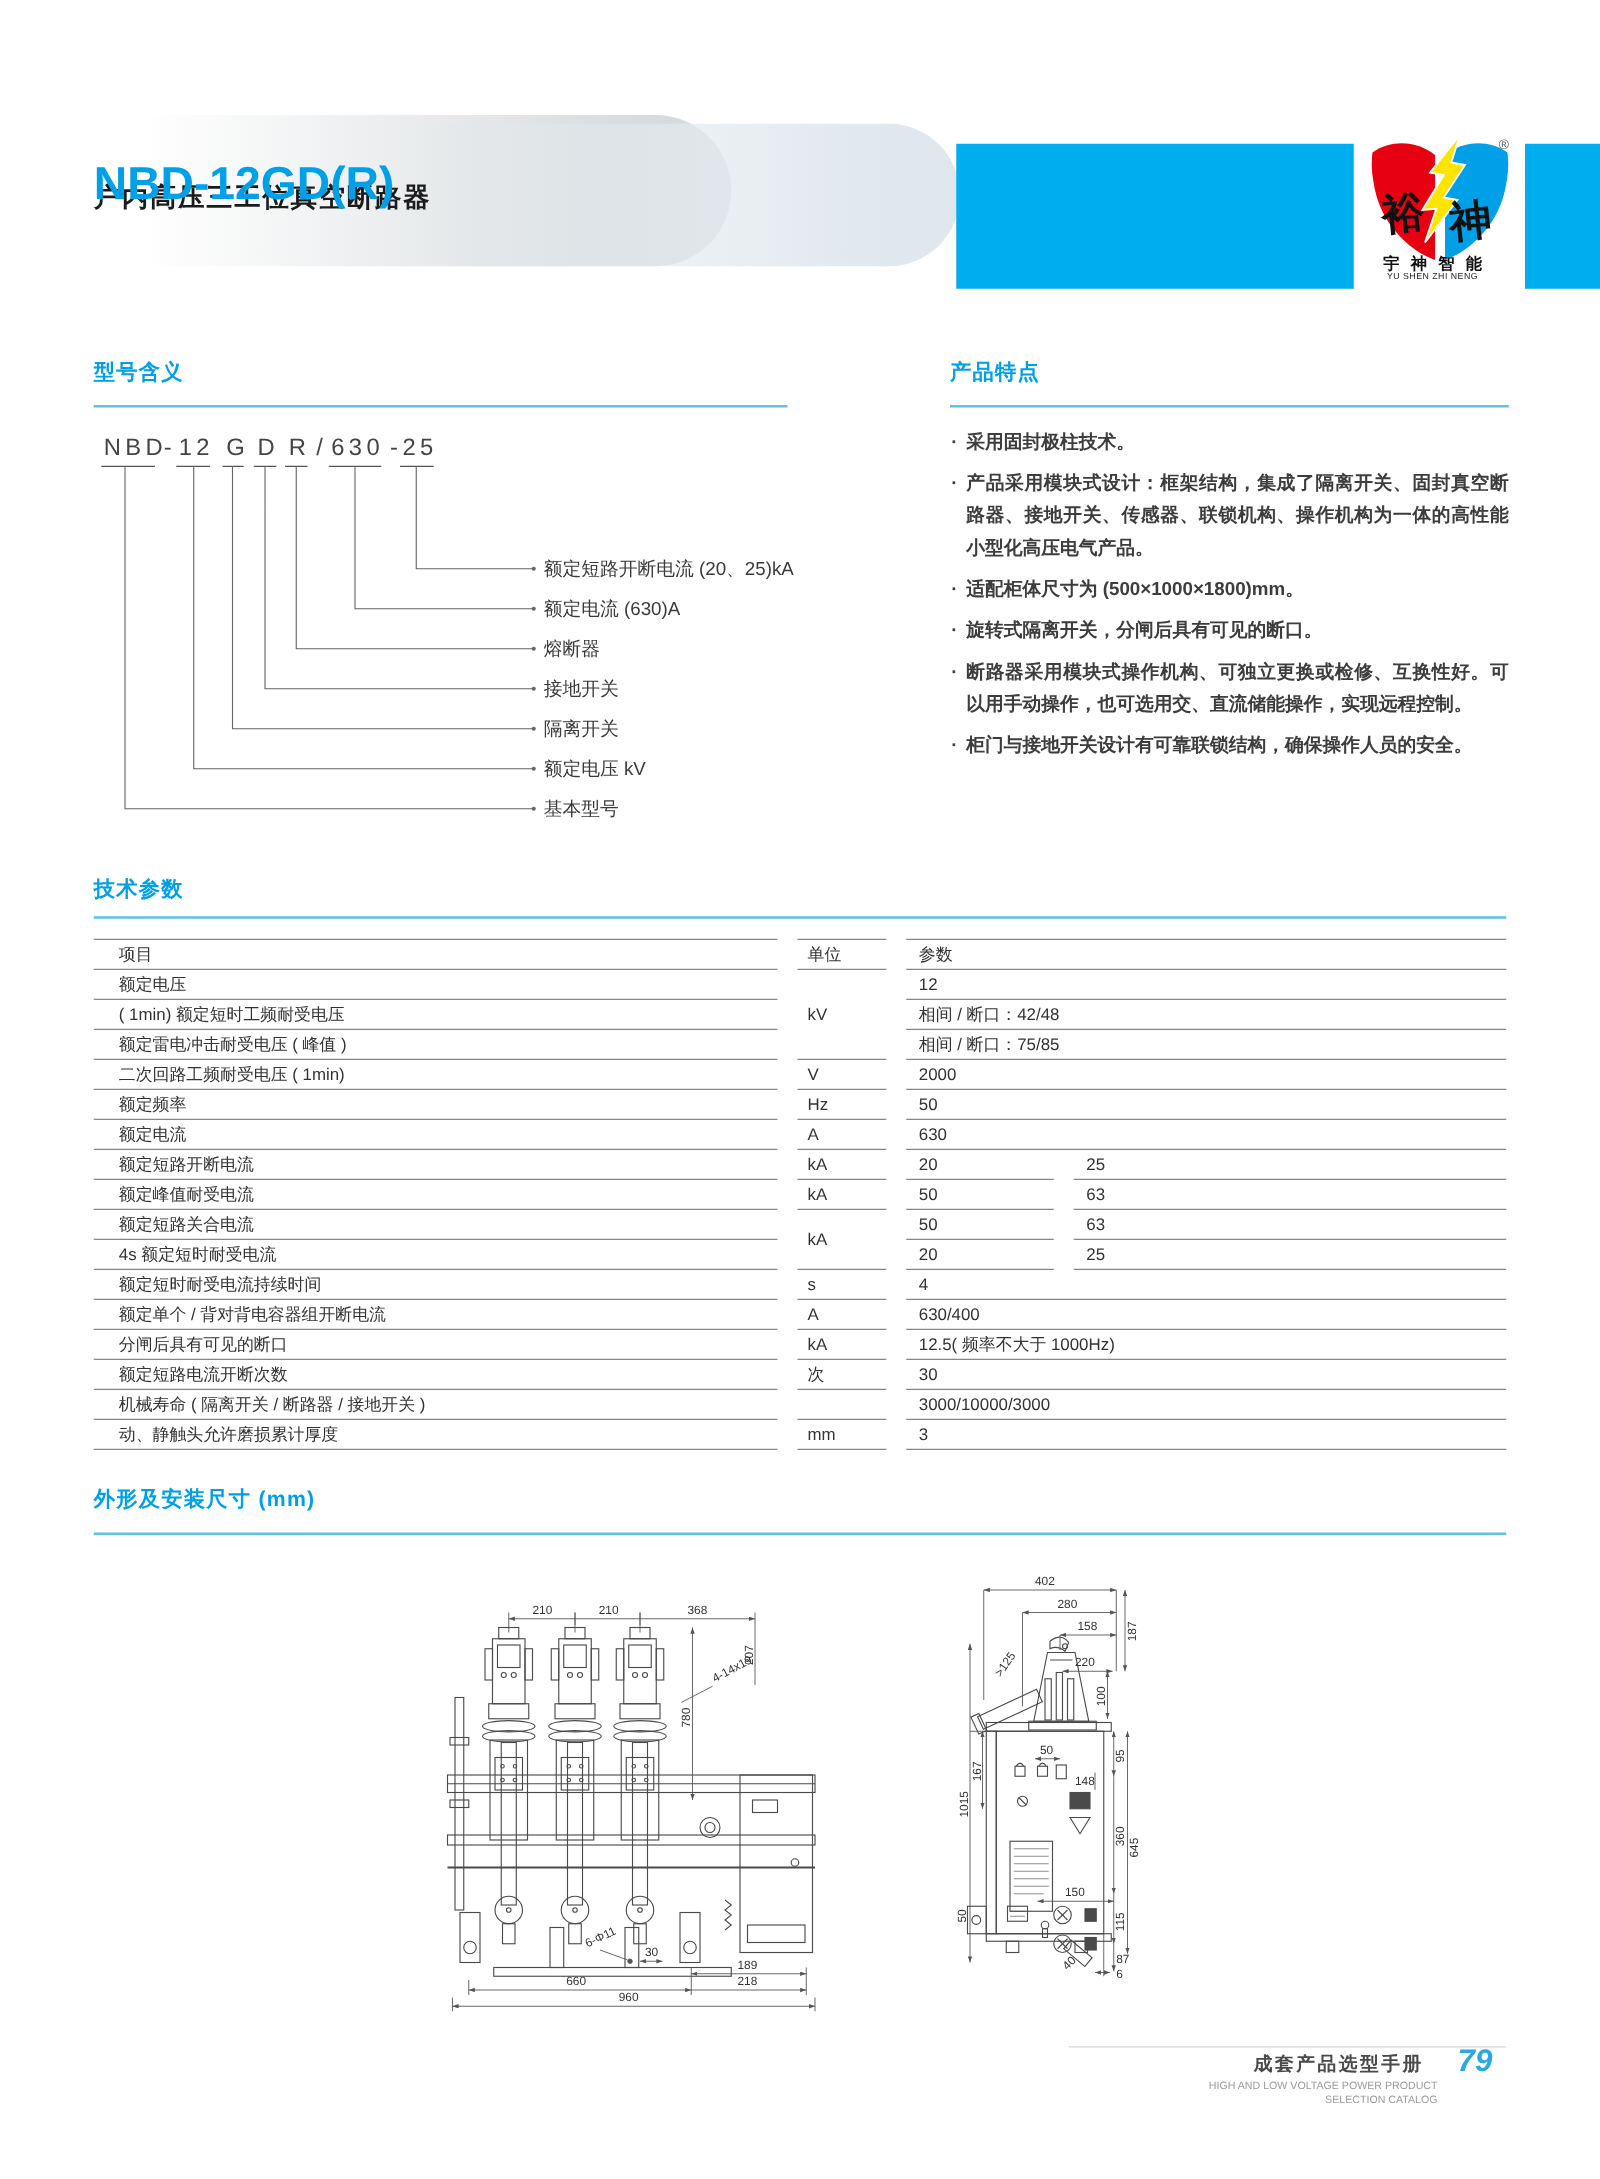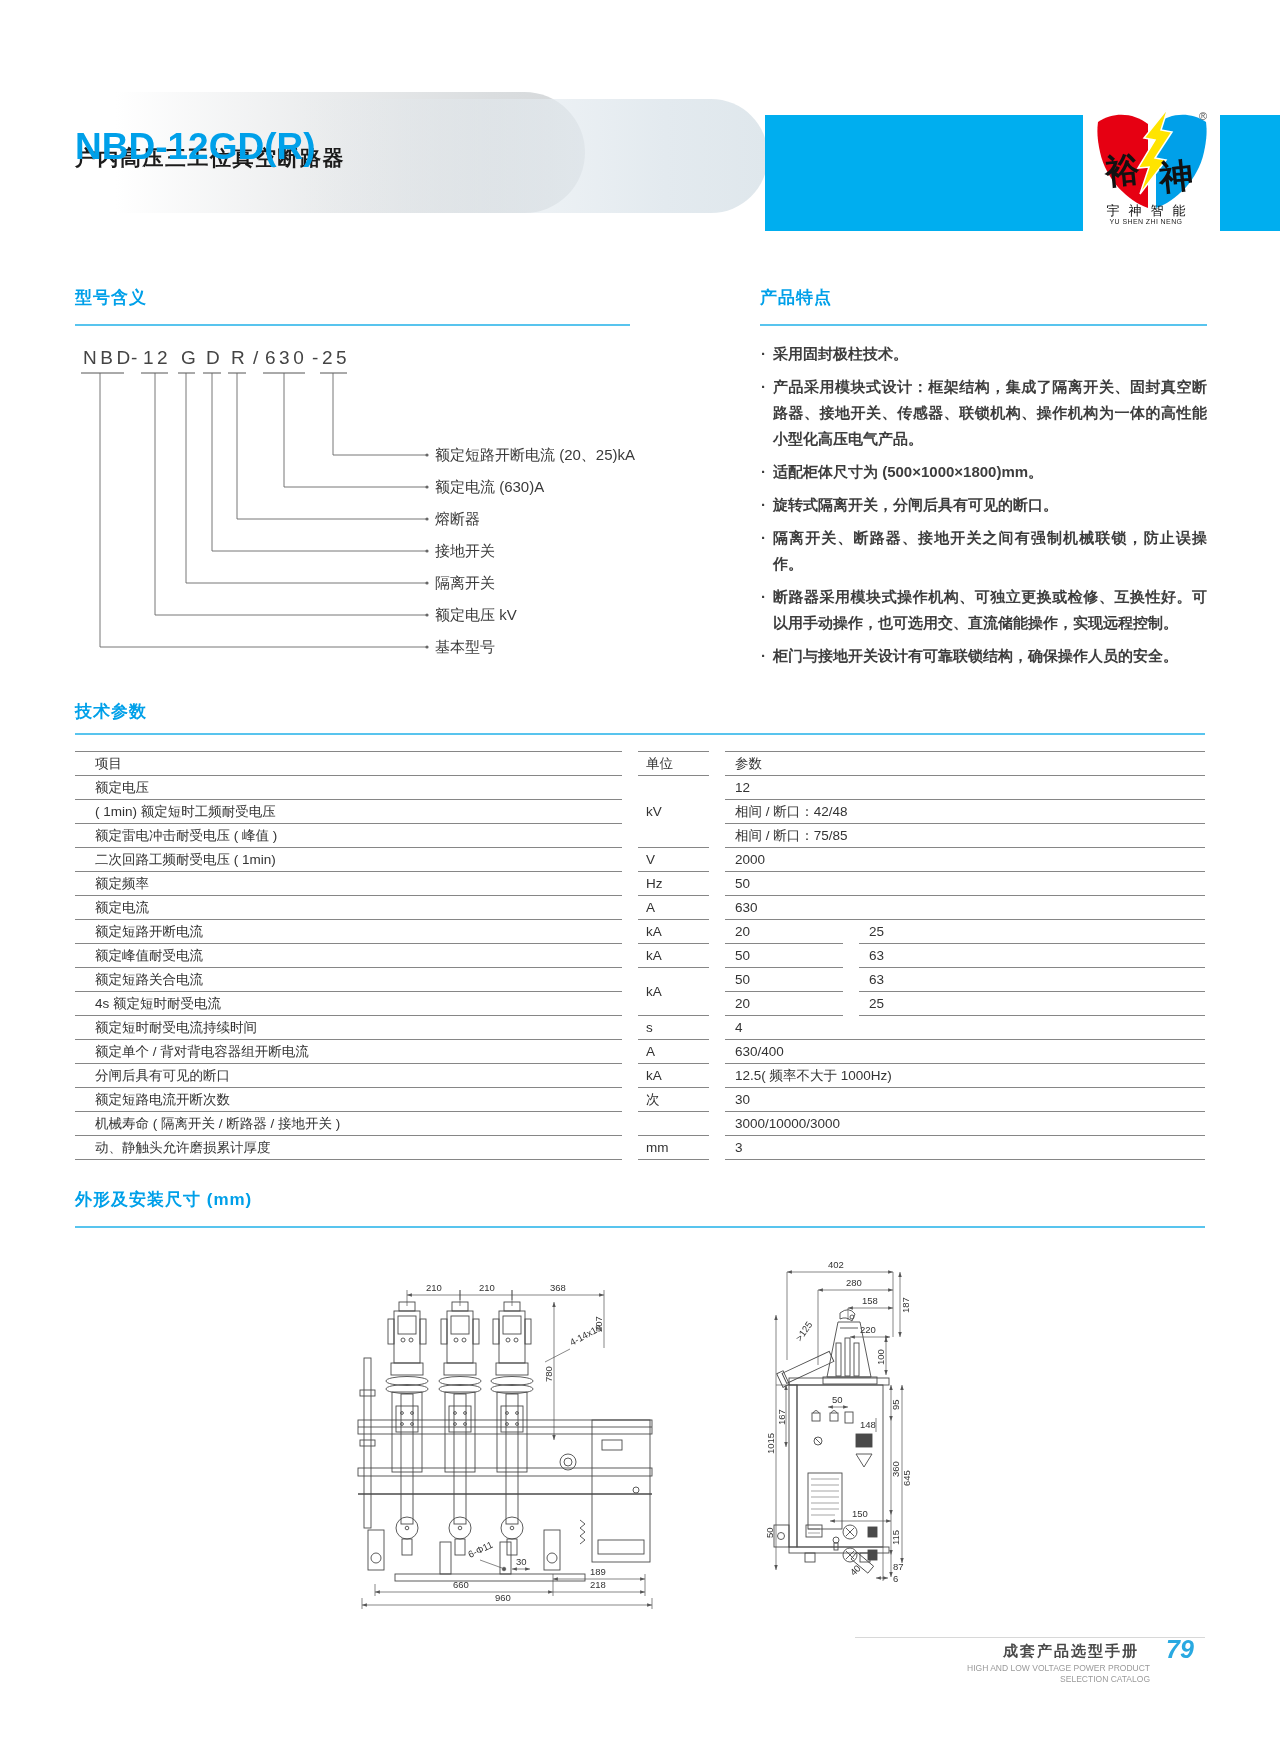--- a/index.html
+++ b/index.html
@@ -13,21 +13,21 @@
          border-radius:0 62px 62px 0;}
   .band2{left:300px;top:99px;width:468px;height:114px;
          background:linear-gradient(90deg,rgba(233,237,239,0),#e3eaef 78%,#dfe7ec);
          border-radius:0 58px 58px 0;}
   .blue-rect{left:765px;top:115px;width:318px;height:116px;background:#00aeef;}
   .blue-edge{left:1220px;top:115px;width:60px;height:116px;background:#00aeef;}
   .h-title{left:75px;top:100px;font-size:21px;font-weight:bold;color:#1b1b1b;letter-spacing:1.5px;margin-top:44px;}
   .h-model{left:75px;top:126px;font-size:37px;font-weight:bold;color:#00a0e9;}
   .logo{left:1092px;top:96px;width:120px;height:130px;}
   .reg{left:1199px;top:110px;font-size:11px;color:#555;}
-  .brand-cn{left:1090px;top:202px;width:112px;text-align:center;font-size:13px;font-weight:normal;
+  .brand-cn{left:1090px;top:202px;width:112px;text-align:center;font-size:13px;font-weight:bold;
             color:#111;letter-spacing:9px;text-indent:9px;}
   .brand-en{left:1084px;top:218px;width:124px;text-align:center;font-size:7px;color:#222;letter-spacing:0.4px;}
 
   
   .sec-head{font-size:17px;font-weight:bold;color:#00a0e9;letter-spacing:1px;}
   .rule{height:2px;background:#58c4ee;}
 
   
   .features{left:760px;top:334px;width:447px;font-weight:bold;}
   .features div{position:relative;font-size:15px;color:#3d3d3d;line-height:26px;
@@ -132,21 +132,20 @@
     </g>
   </svg>
 
   <div class="abs sec-head" style="left:760px;top:286px;">产品特点</div>
   <div class="abs rule" style="left:760px;top:324px;width:447px;"></div>
   <div class="abs features">
     <div>采用固封极柱技术。</div>
     <div>产品采用模块式设计：框架结构，集成了隔离开关、固封真空断路器、接地开关、传感器、联锁机构、操作机构为一体的高性能小型化高压电气产品。</div>
     <div>适配柜体尺寸为 (500×1000×1800)mm。</div>
     <div>旋转式隔离开关，分闸后具有可见的断口。</div>
-    <div>隔离开关、断路器、接地开关之间有强制机械联锁，防止误操作。</div>
     <div>断路器采用模块式操作机构、可独立更换或检修、互换性好。可以用手动操作，也可选用交、直流储能操作，实现远程控制。</div>
     <div>柜门与接地开关设计有可靠联锁结构，确保操作人员的安全。</div>
   </div>
 
   <div class="abs sec-head" style="left:75px;top:700px;">技术参数</div>
   <div class="abs rule" style="left:75px;top:733px;width:1130px;"></div>
 
   <div class="abs ttable">
     <table>
       <colgroup>

